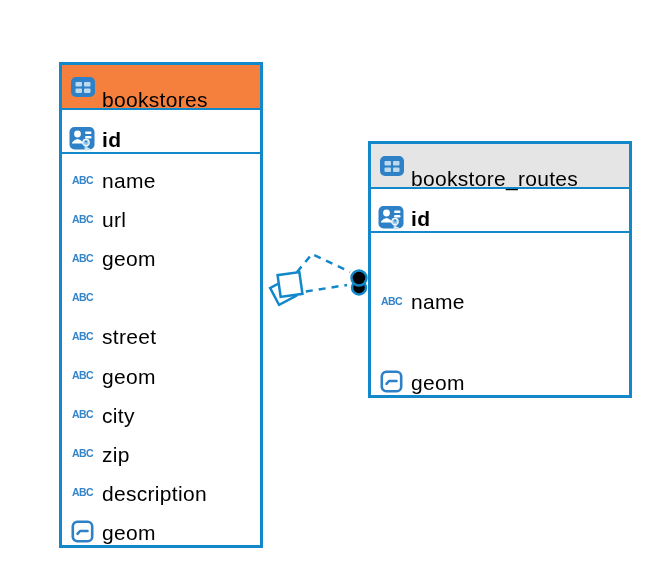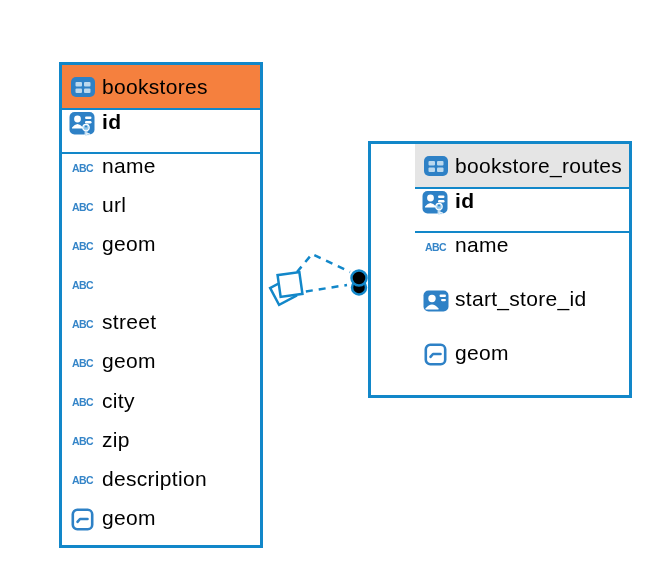--- a/index.html
+++ b/index.html
@@ -8,51 +8,51 @@
 
   .er-table{
     position:absolute;
     background:#fff;
     border:3.5px solid var(--accent);
     box-sizing:border-box;
     display:flex;flex-direction:column;
     z-index:1;
   }
   #table-0{left:59px;top:62px;width:204px;height:486px;}
-  #table-1{left:368px;top:141px;width:264px;height:257px;padding-left:44px;}
+  #table-1{left:368px;top:141px;width:264px;height:257px;}
 
   .er-header{
     flex:none;height:43px;
     display:flex;align-items:center;gap:6px;
     padding:0 7px;
     border-bottom:2px solid var(--accent);
     font-size:21px;letter-spacing:0.3px;color:#000;
   }
   .er-row{
-    display:flex;align-items:flex-start;gap:6px;
+    display:flex;align-items:flex-end;gap:6px;
     padding:0 7px;
     flex:1;
     font-size:21px;letter-spacing:0.3px;color:#000;
     min-height:0;
   }
   .er-row.pk{
     flex:none;height:42px;
     border-bottom:2px solid var(--accent);
     font-weight:bold;
   }
   .icon-box{
     flex:none;width:27px;height:27px;
     display:flex;align-items:center;justify-content:center;
   }
   .abc{
     font-family:Liberation Sans, sans-serif;
     font-weight:bold;font-size:10.5px;letter-spacing:-0.5px;
     color:var(--abc);
   }
-  .col-name{white-space:nowrap;}
+  .col-name{white-space:nowrap;margin-top:27px;}
 
   .connector-layer{
     position:absolute;left:0;top:0;z-index:2;
     pointer-events:none;
   }
   .connector-layer .dash{
     fill:none;stroke:var(--accent);stroke-width:2.5;
     stroke-dasharray:7 6;
   }
   .connector-layer .sq{
@@ -191,32 +191,20 @@
             </g>
           </svg>
         </span>
         <span class="col-name">id</span>
       </div>
       <div class="er-row">
         <span class="icon-box">
           <span class="abc">ABC</span>
         </span>
         <span class="col-name">name</span>
-      </div>
-      <div class="er-row">
-        <span class="icon-box">
-          <svg width="26" height="24" viewBox="0 0 26 24">
-            <rect x="0.5" y="1.5" width="25" height="21" rx="5" fill="#2E81C6"></rect>
-            <circle cx="9" cy="9.5" r="3.7" fill="#fff"></circle>
-            <path d="M2.5 19.5 q6.5 -8 13 0 l0 1 h-13 z" fill="#fff"></path>
-            <rect x="16.5" y="5.5" width="6.5" height="2.4" rx="1.2" fill="#fff"></rect>
-            <rect x="18" y="10" width="5" height="2.2" rx="1.1" fill="#fff"></rect>
-          </svg>
-        </span>
-        <span class="col-name">start_store_id</span>
       </div>
       <div class="er-row">
         <span class="icon-box">
           <svg width="23" height="23" viewBox="0 0 23 23">
             <rect x="1.8" y="1.8" width="19.4" height="19.4" rx="4.5" fill="none" stroke="#2E81C6" stroke-width="2.6"></rect>
             <path d="M6.5 13.8 L9 11 L16.5 11" fill="none" stroke="#2E81C6" stroke-width="2.6" stroke-linecap="round" stroke-linejoin="round"></path>
           </svg>
         </span>
         <span class="col-name">geom</span>
       </div>

